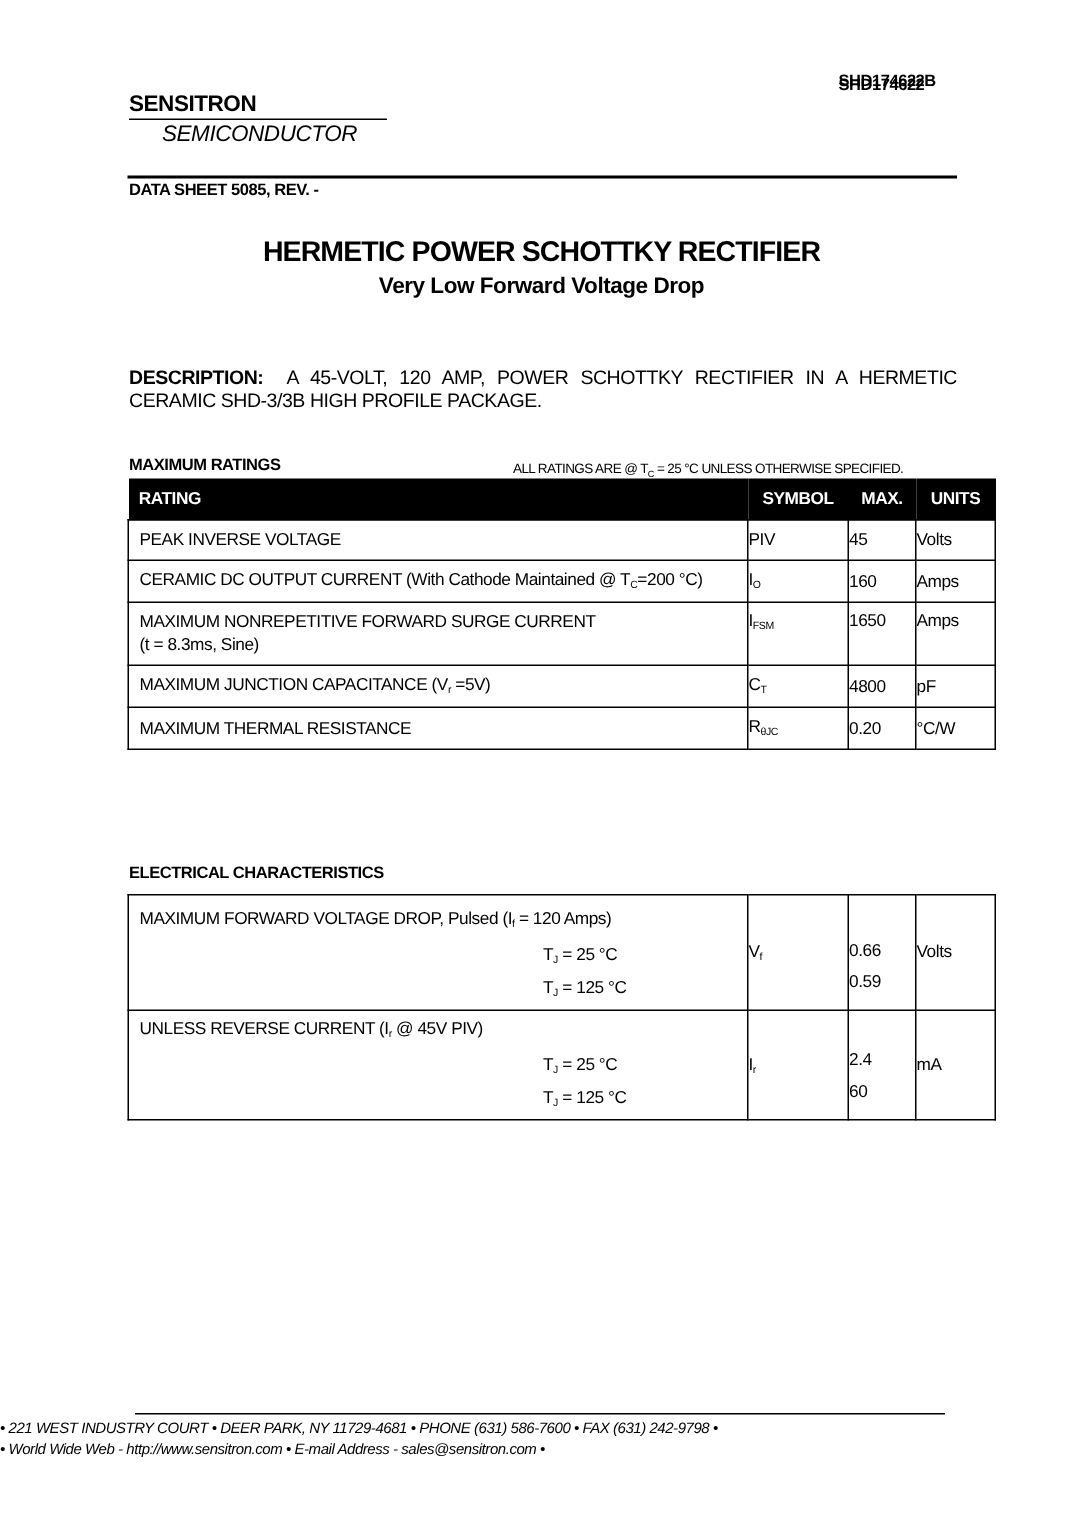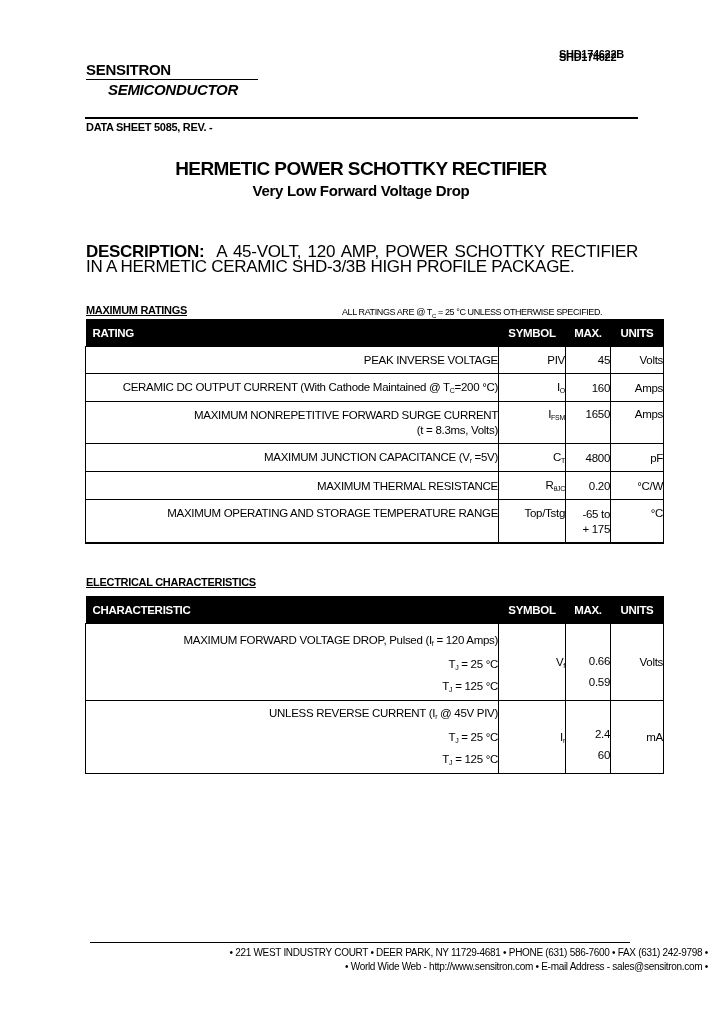--- a/index.html
+++ b/index.html
@@ -1,41 +1,41 @@
 <!DOCTYPE html>
 <html><head>
 <meta charset="utf-8">
 <style>
   html, body { margin: 0; padding: 0; background: #ffffff; }
   body { width: 720px; height: 1012px; position: relative; overflow: hidden;
          font-family: "Liberation Sans", sans-serif; color: #000; }
   .abs { position: absolute; }
   .logo1 { left: 86px; top: 61px; font-size: 15px; font-weight: bold; letter-spacing: -0.3px; }
   .logo-line { left: 86px; top: 79px; width: 172px; height: 1px; background: #000; }
-  .logo2 { left: 108px; top: 81px; font-size: 15px; font-weight: bold; font-style: italic; letter-spacing: -0.3px; }
+  .logo2 { left: 108px; top: 81px; font-size: 15px; font-weight: normal; font-style: italic; letter-spacing: -0.3px; }
   .pn { left: 559px; font-size: 11px; font-weight: bold; letter-spacing: -0.3px; }
   .topline { left: 85px; top: 117px; width: 553px; height: 2px; background: #000; }
   .dsheet { left: 86px; top: 121px; font-size: 11px; font-weight: bold; letter-spacing: -0.3px; }
   .title { left: 0; width: 722px; text-align: center; top: 158px; font-size: 19px; font-weight: bold; letter-spacing: -0.6px; }
   .subtitle { left: 0; width: 722px; text-align: center; top: 182px; font-size: 15px; font-weight: bold; letter-spacing: -0.3px; }
-  .desc { left: 86px; top: 244px; width: 552px; font-size: 17px; line-height: 15px; letter-spacing: -0.3px; text-align: justify; text-align-last: left; }
+  .desc { left: 86px; top: 244px; width: 552px; font-size: 13px; line-height: 15px; letter-spacing: -0.3px; text-align: justify; text-align-last: left; }
   .desc b { font-weight: bold; }
-  .sec-title { left: 86px; font-size: 11px; font-weight: bold; letter-spacing: -0.3px; text-decoration: underline; }
+  .sec-title { left: 86px; font-size: 11px; font-weight: bold; letter-spacing: -0.3px; }
   .note { left: 342px; top: 307px; font-size: 9px; letter-spacing: -0.4px; }
   .note sub { font-size: 6px; }
   table.ds { position: absolute; left: 85px; width: 578px; border-collapse: collapse; table-layout: fixed; font-size: 11.5px; letter-spacing: -0.3px; }
   table.ds th { background: #000; color: #fff; font-weight: bold; text-align: center; height: 27px; padding: 0; font-size: 11.5px; }
   table.ds th.first { text-align: left; padding-left: 7px; }
-  table.ds td { border: 1px solid #000; padding: 0; vertical-align: middle; text-align: right; }
-  table.ds td.first { text-align: right; padding-left: 7px; }
+  table.ds td { border: 1px solid #000; padding: 0; vertical-align: middle; text-align: left; }
+  table.ds td.first { text-align: left; padding-left: 7px; }
   table.ds tr.last td { border-bottom: 2px solid #000; }
   sub.s { font-size: 7px; vertical-align: -2px; }
   .cond { display: block; padding-left: 269px; }
   .footline { left: 90px; top: 942px; width: 540px; height: 1px; background: #000; }
-  .foot { left: 0; width: 708px; text-align: right; font-size: 10px; letter-spacing: -0.3px; }
+  .foot { left: 0; width: 708px; text-align: left; font-size: 10px; letter-spacing: -0.3px; font-style: italic; }
 </style>
 </head>
 <body>
 
 <div class="abs logo1">SENSITRON</div>
 <div class="abs logo-line"></div>
 <div class="abs logo2">SEMICONDUCTOR</div>
 <div class="abs pn" style="top:51px">SHD174622</div>
 <div class="abs pn" style="top:48px">SHD174622B</div>
 <div class="abs topline"></div>
@@ -69,62 +69,50 @@
     <td>45</td>
     <td>Volts</td>
   </tr>
   <tr style="height:28px">
     <td class="first"><span>CERAMIC DC OUTPUT CURRENT (With Cathode Maintained @ T</span><sub class="s">C</sub><span>=200 °C)</span></td>
     <td><span>I</span><sub class="s">O</sub></td>
     <td>160</td>
     <td>Amps</td>
   </tr>
   <tr style="height:42px">
-    <td class="first" style="vertical-align:top;padding-top:6px;line-height:15px"><span>MAXIMUM NONREPETITIVE FORWARD SURGE CURRENT</span><br><span>(t = 8.3ms, Volts)</span></td>
+    <td class="first" style="vertical-align:top;padding-top:6px;line-height:15px"><span>MAXIMUM NONREPETITIVE FORWARD SURGE CURRENT</span><br><span>(t = 8.3ms, Sine)</span></td>
     <td style="vertical-align:top;padding-top:6px"><span>I</span><sub class="s">FSM</sub></td>
     <td style="vertical-align:top;padding-top:6px">1650</td>
     <td style="vertical-align:top;padding-top:6px">Amps</td>
   </tr>
   <tr style="height:28px">
     <td class="first"><span>MAXIMUM JUNCTION CAPACITANCE (V</span><sub class="s">r</sub><span> =5V)</span></td>
     <td><span>C</span><sub class="s">T</sub></td>
     <td>4800</td>
     <td>pF</td>
   </tr>
   <tr style="height:28px">
     <td class="first">MAXIMUM THERMAL RESISTANCE</td>
     <td><span>R</span><sub class="s">θJC</sub></td>
     <td>0.20</td>
     <td>°C/W</td>
   </tr>
-  <tr class="last" style="height:43px">
-    <td class="first" style="vertical-align:top;padding-top:7px">MAXIMUM OPERATING AND STORAGE TEMPERATURE RANGE</td>
-    <td style="vertical-align:top;padding-top:7px">Top/Tstg</td>
-    <td style="vertical-align:top;padding-top:7px;line-height:15px"><span>-65 to</span><br><span>+ 175</span></td>
-    <td style="vertical-align:top;padding-top:7px">°C</td>
-  </tr>
 </tbody>
   </table>
 
 <div class="abs sec-title" style="top:576px">ELECTRICAL CHARACTERISTICS</div>
 
 <table class="ds" style="top:596px">
   <colgroup>
       <col style="width:413px">
       <col style="width:67px">
       <col style="width:45px">
       <col style="width:53px">
     </colgroup>
   <tbody>
-      <tr>
-    <th class="first">CHARACTERISTIC</th>
-    <th>SYMBOL</th>
-    <th>MAX.</th>
-    <th>UNITS</th>
-  </tr>
   <tr style="height:66px">
     <td class="first" style="vertical-align:top;padding-top:6px;line-height:21px">
       <span>MAXIMUM FORWARD VOLTAGE DROP, Pulsed   (I</span><sub class="s">f</sub><span> = 120 Amps)</span>
       <span class="cond"><span>T</span><sub class="s">J</sub> <span>= 25 °C</span></span>
       <span class="cond" style="margin-top:-2px"><span>T</span><sub class="s">J</sub> <span>= 125 °C</span></span>
     </td>
     <td><span>V</span><sub class="s">f</sub></td>
     <td style="vertical-align:top;padding-top:27px;line-height:21px"><span>0.66</span><br><span>0.59</span></td>
     <td>Volts</td>
   </tr>

